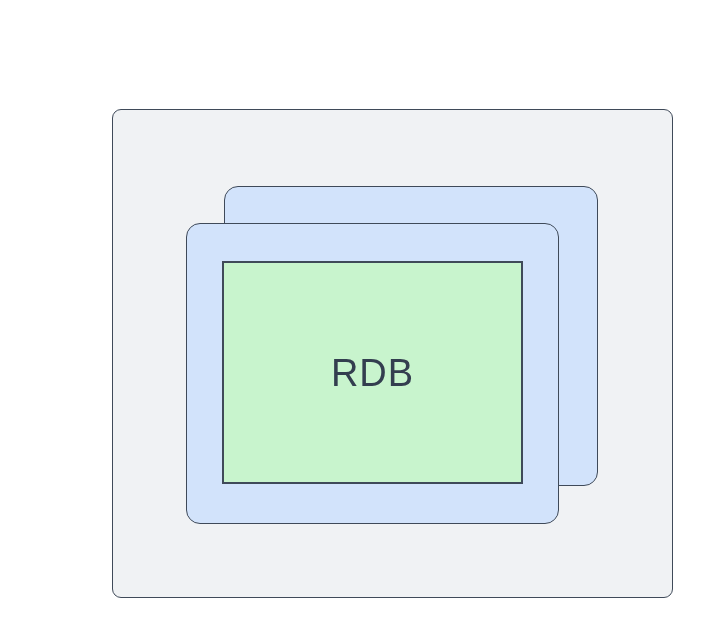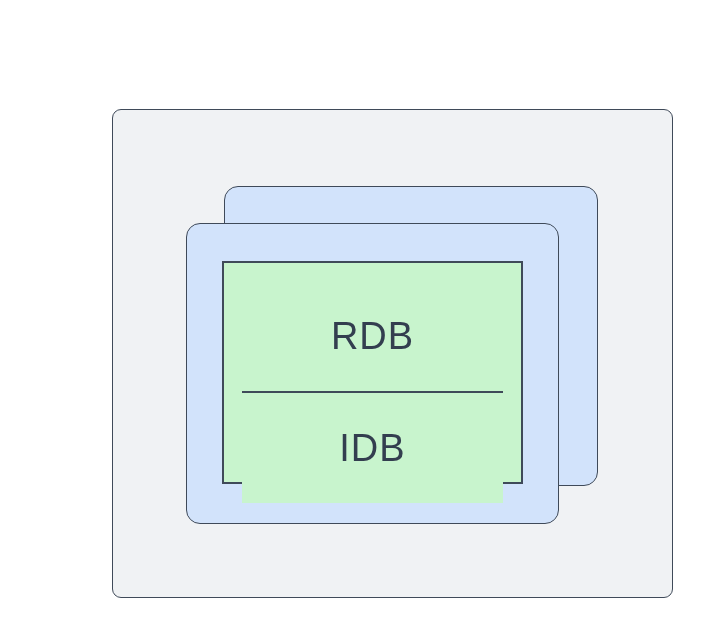--- a/index.html
+++ b/index.html
@@ -83,17 +83,14 @@
 <body>
 
 <div class="canvas">
   <div class="outer-box"></div>
   <div class="card card-back"></div>
   <div class="card card-front"></div>
   <div class="layer-stack">
     <div class="layer">
       <span class="layer-label">RDB</span>
     </div>
-    <div class="layer">
-      <span class="layer-label">IDB</span>
-    </div>
   </div>
 </div>
 
 </body></html>

